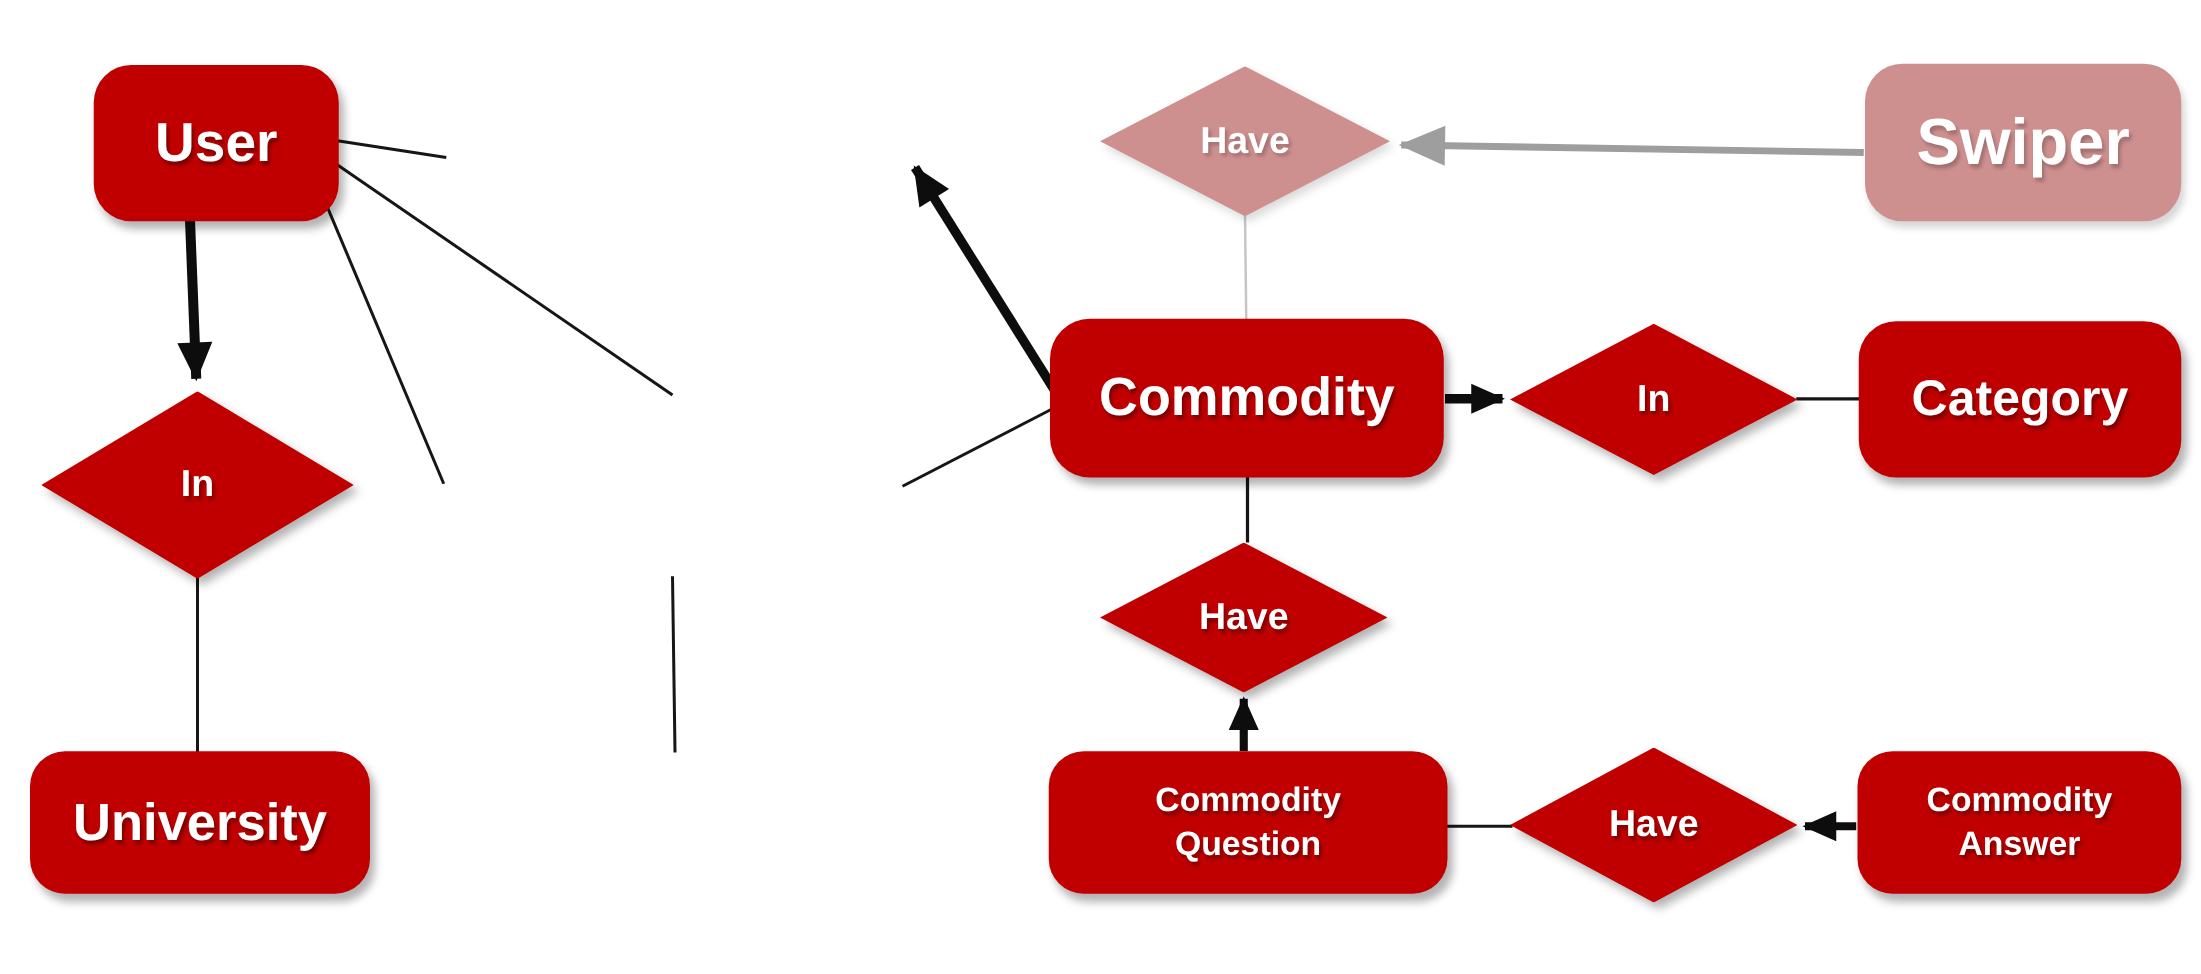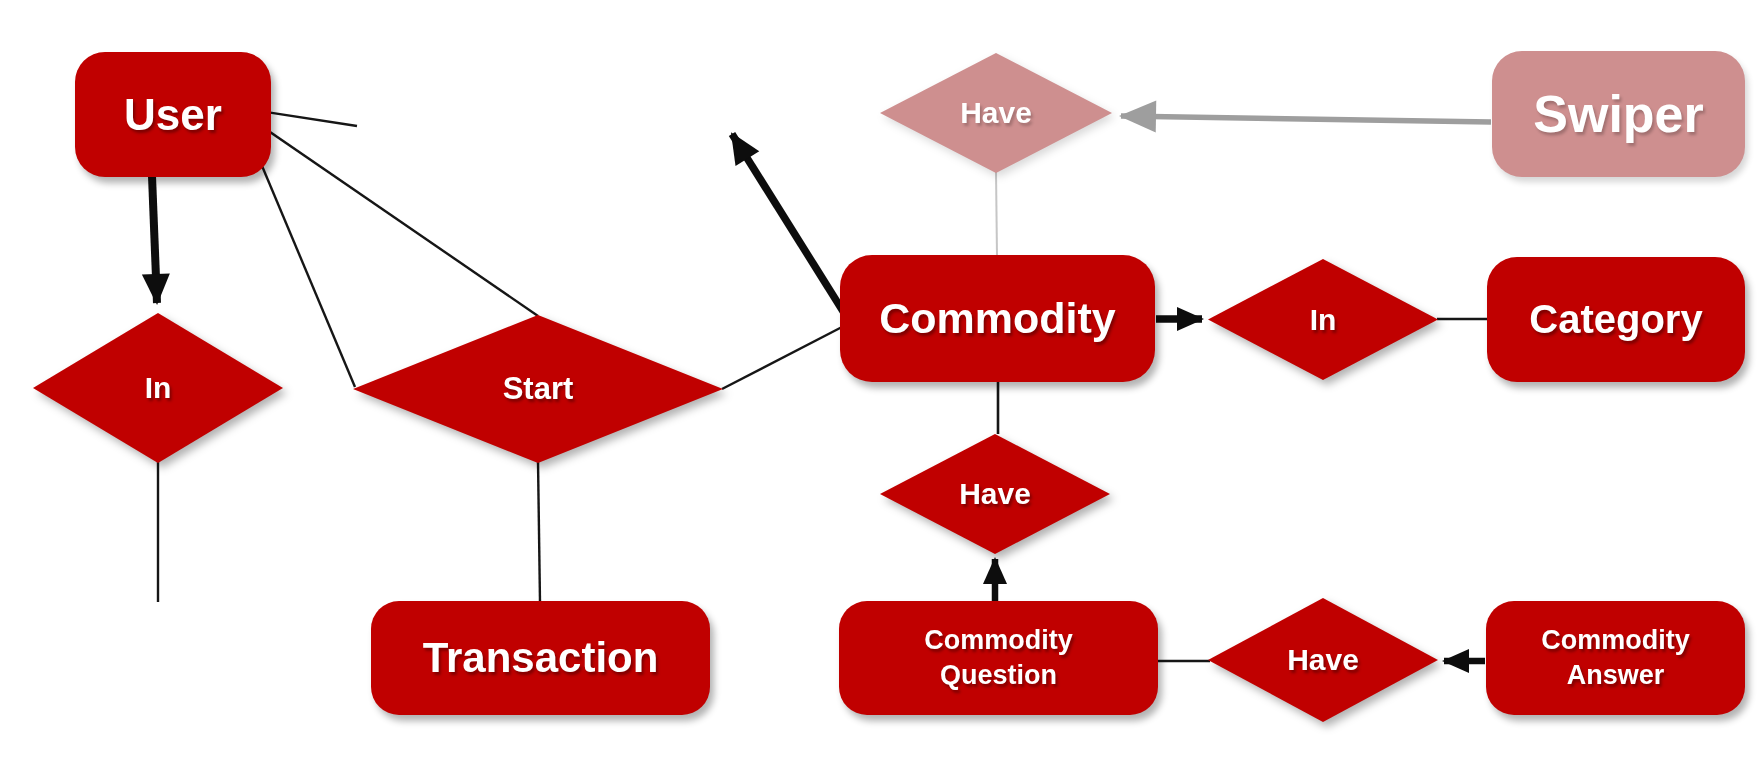--- a/index.html
+++ b/index.html
@@ -63,47 +63,44 @@
   </div>
 
   <div class="node entity" style="left:840px;top:255px;width:315px;height:127px;font-size:43px;border-radius:32px;">
     <span>Commodity</span>
   </div>
 
   <div class="node entity" style="left:1487px;top:257px;width:258px;height:125px;font-size:40px;">
     <span>Category</span>
   </div>
 
+  <div class="node entity" style="left:24px;top:601px;width:272px;height:114px;font-size:42px;border-radius:28px;">
+    <span>University</span>
+  </div>
 
-  <div class="node entity" style="left:371px;top:601px;width:339px;height:114px;font-size:42px;border-radius:28px;">
-    <span>Transaction</span>
-  </div>
 
   <div class="node entity" style="left:839px;top:601px;width:319px;height:114px;font-size:27px;line-height:1.3;border-radius:28px;">
     <span>Commodity
 Question</span>
   </div>
 
   <div class="node entity" style="left:1486px;top:601px;width:259px;height:114px;font-size:27px;line-height:1.3;border-radius:28px;">
     <span>Commodity
 Answer</span>
   </div>
 
 
   <div class="node diamond muted" style="left:880px;top:53px;width:232px;height:120px;font-size:30px;">
     <span>Have</span>
   </div>
 
   <div class="node diamond" style="left:33px;top:313px;width:250px;height:150px;font-size:30px;">
     <span>In</span>
   </div>
 
-  <div class="node diamond" style="left:353px;top:315px;width:370px;height:148px;font-size:31px;">
-    <span>Start</span>
-  </div>
 
   <div class="node diamond" style="left:1208px;top:259px;width:230px;height:121px;font-size:30px;">
     <span>In</span>
   </div>
 
   <div class="node diamond" style="left:880px;top:434px;width:230px;height:120px;font-size:30px;">
     <span>Have</span>
   </div>
 
   <div class="node diamond" style="left:1208px;top:598px;width:230px;height:124px;font-size:30px;">

